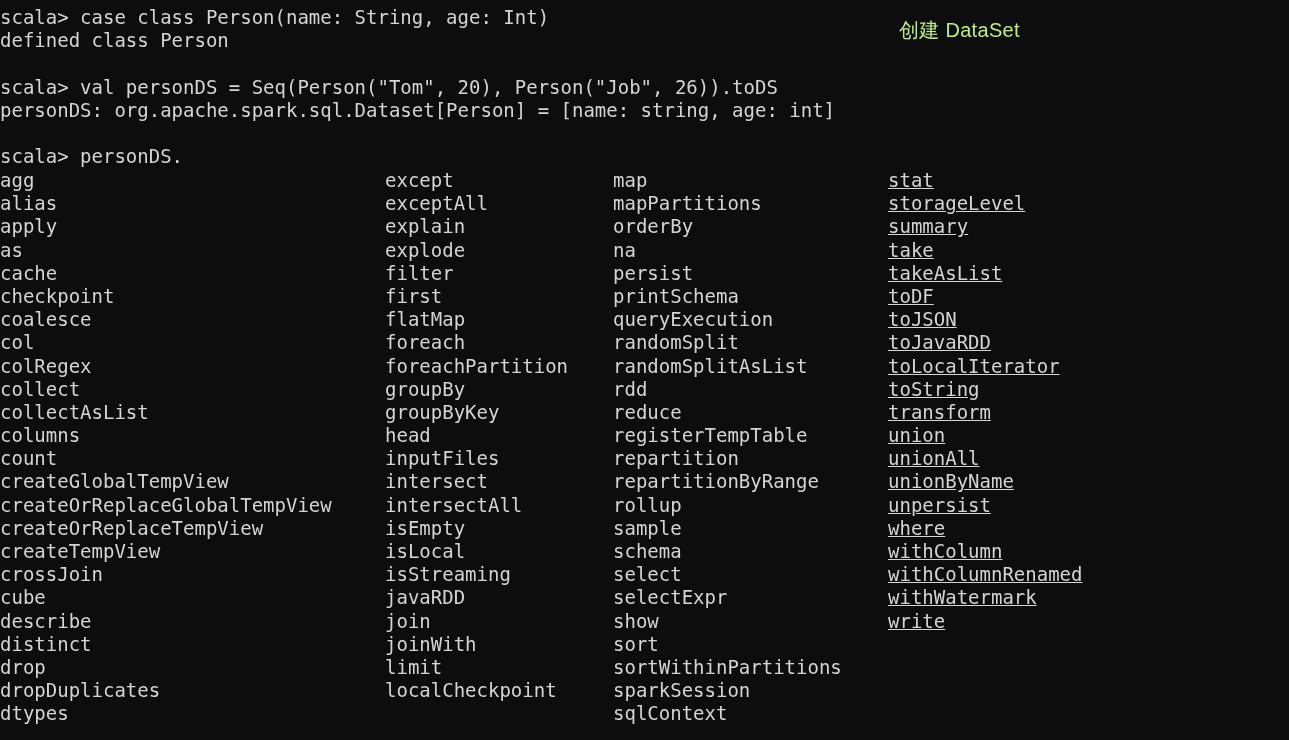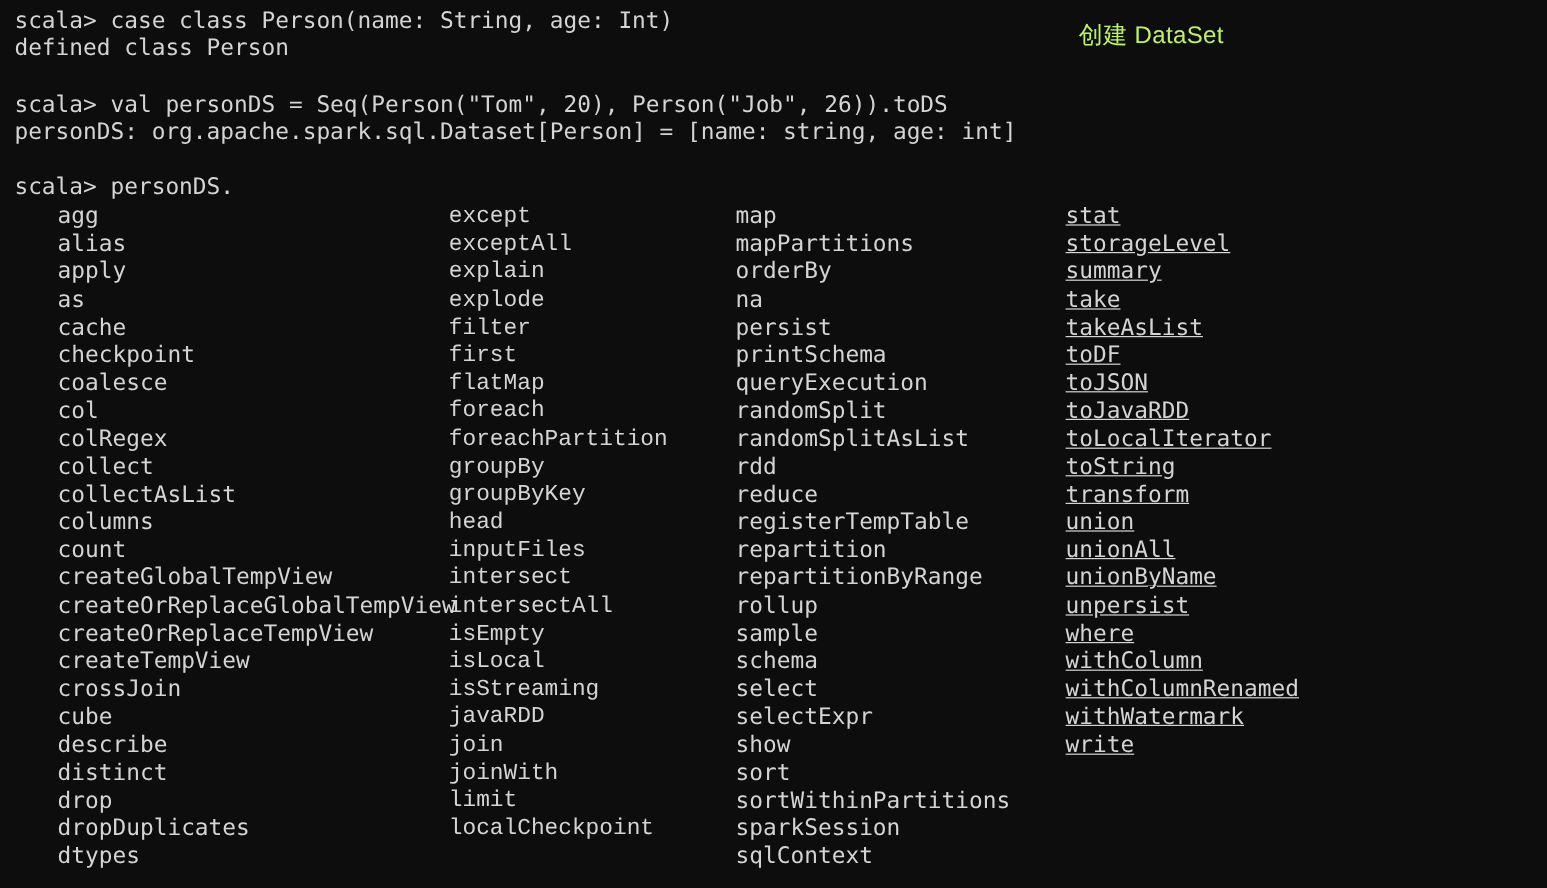--- a/index.html
+++ b/index.html
@@ -23,21 +23,21 @@
 
   
   .repl-block {
     position: absolute;
     left: 0;
     top: 6px;
     width: 1289px;
   }
   .repl-line {
     white-space: pre;
-    padding-left: 12px;
+    padding-left: 0px;
     height: 23.2px;
   }
   .repl-line.blank { color: transparent; }
 
   
   .annotation {
     position: absolute;
     left: 899px;
     top: 19px;
     font-family: "Liberation Sans", "DejaVu Sans", sans-serif;
@@ -53,22 +53,22 @@
     position: absolute;
     left: 0;
     top: 169px;
     width: 1289px;
     height: 560px;
   }
   .comp-col {
     position: absolute;
     top: 0;
   }
-  .comp-col.c0 { left: 0px; padding-left: 48px; }
-  .comp-col.c1 { left: 374px; font-family: Liberation Mono, monospace; }
+  .comp-col.c0 { left: 0px; }
+  .comp-col.c1 { left: 385px; }
   .comp-col.c2 { left: 613px; }
   .comp-col.c3 { left: 888px; text-decoration: underline; }
 
   .comp-item {
     white-space: pre;
     height: 23.2px;
     line-height: 23.2px;
     color: #d4d4d4;
   }
 </style>

